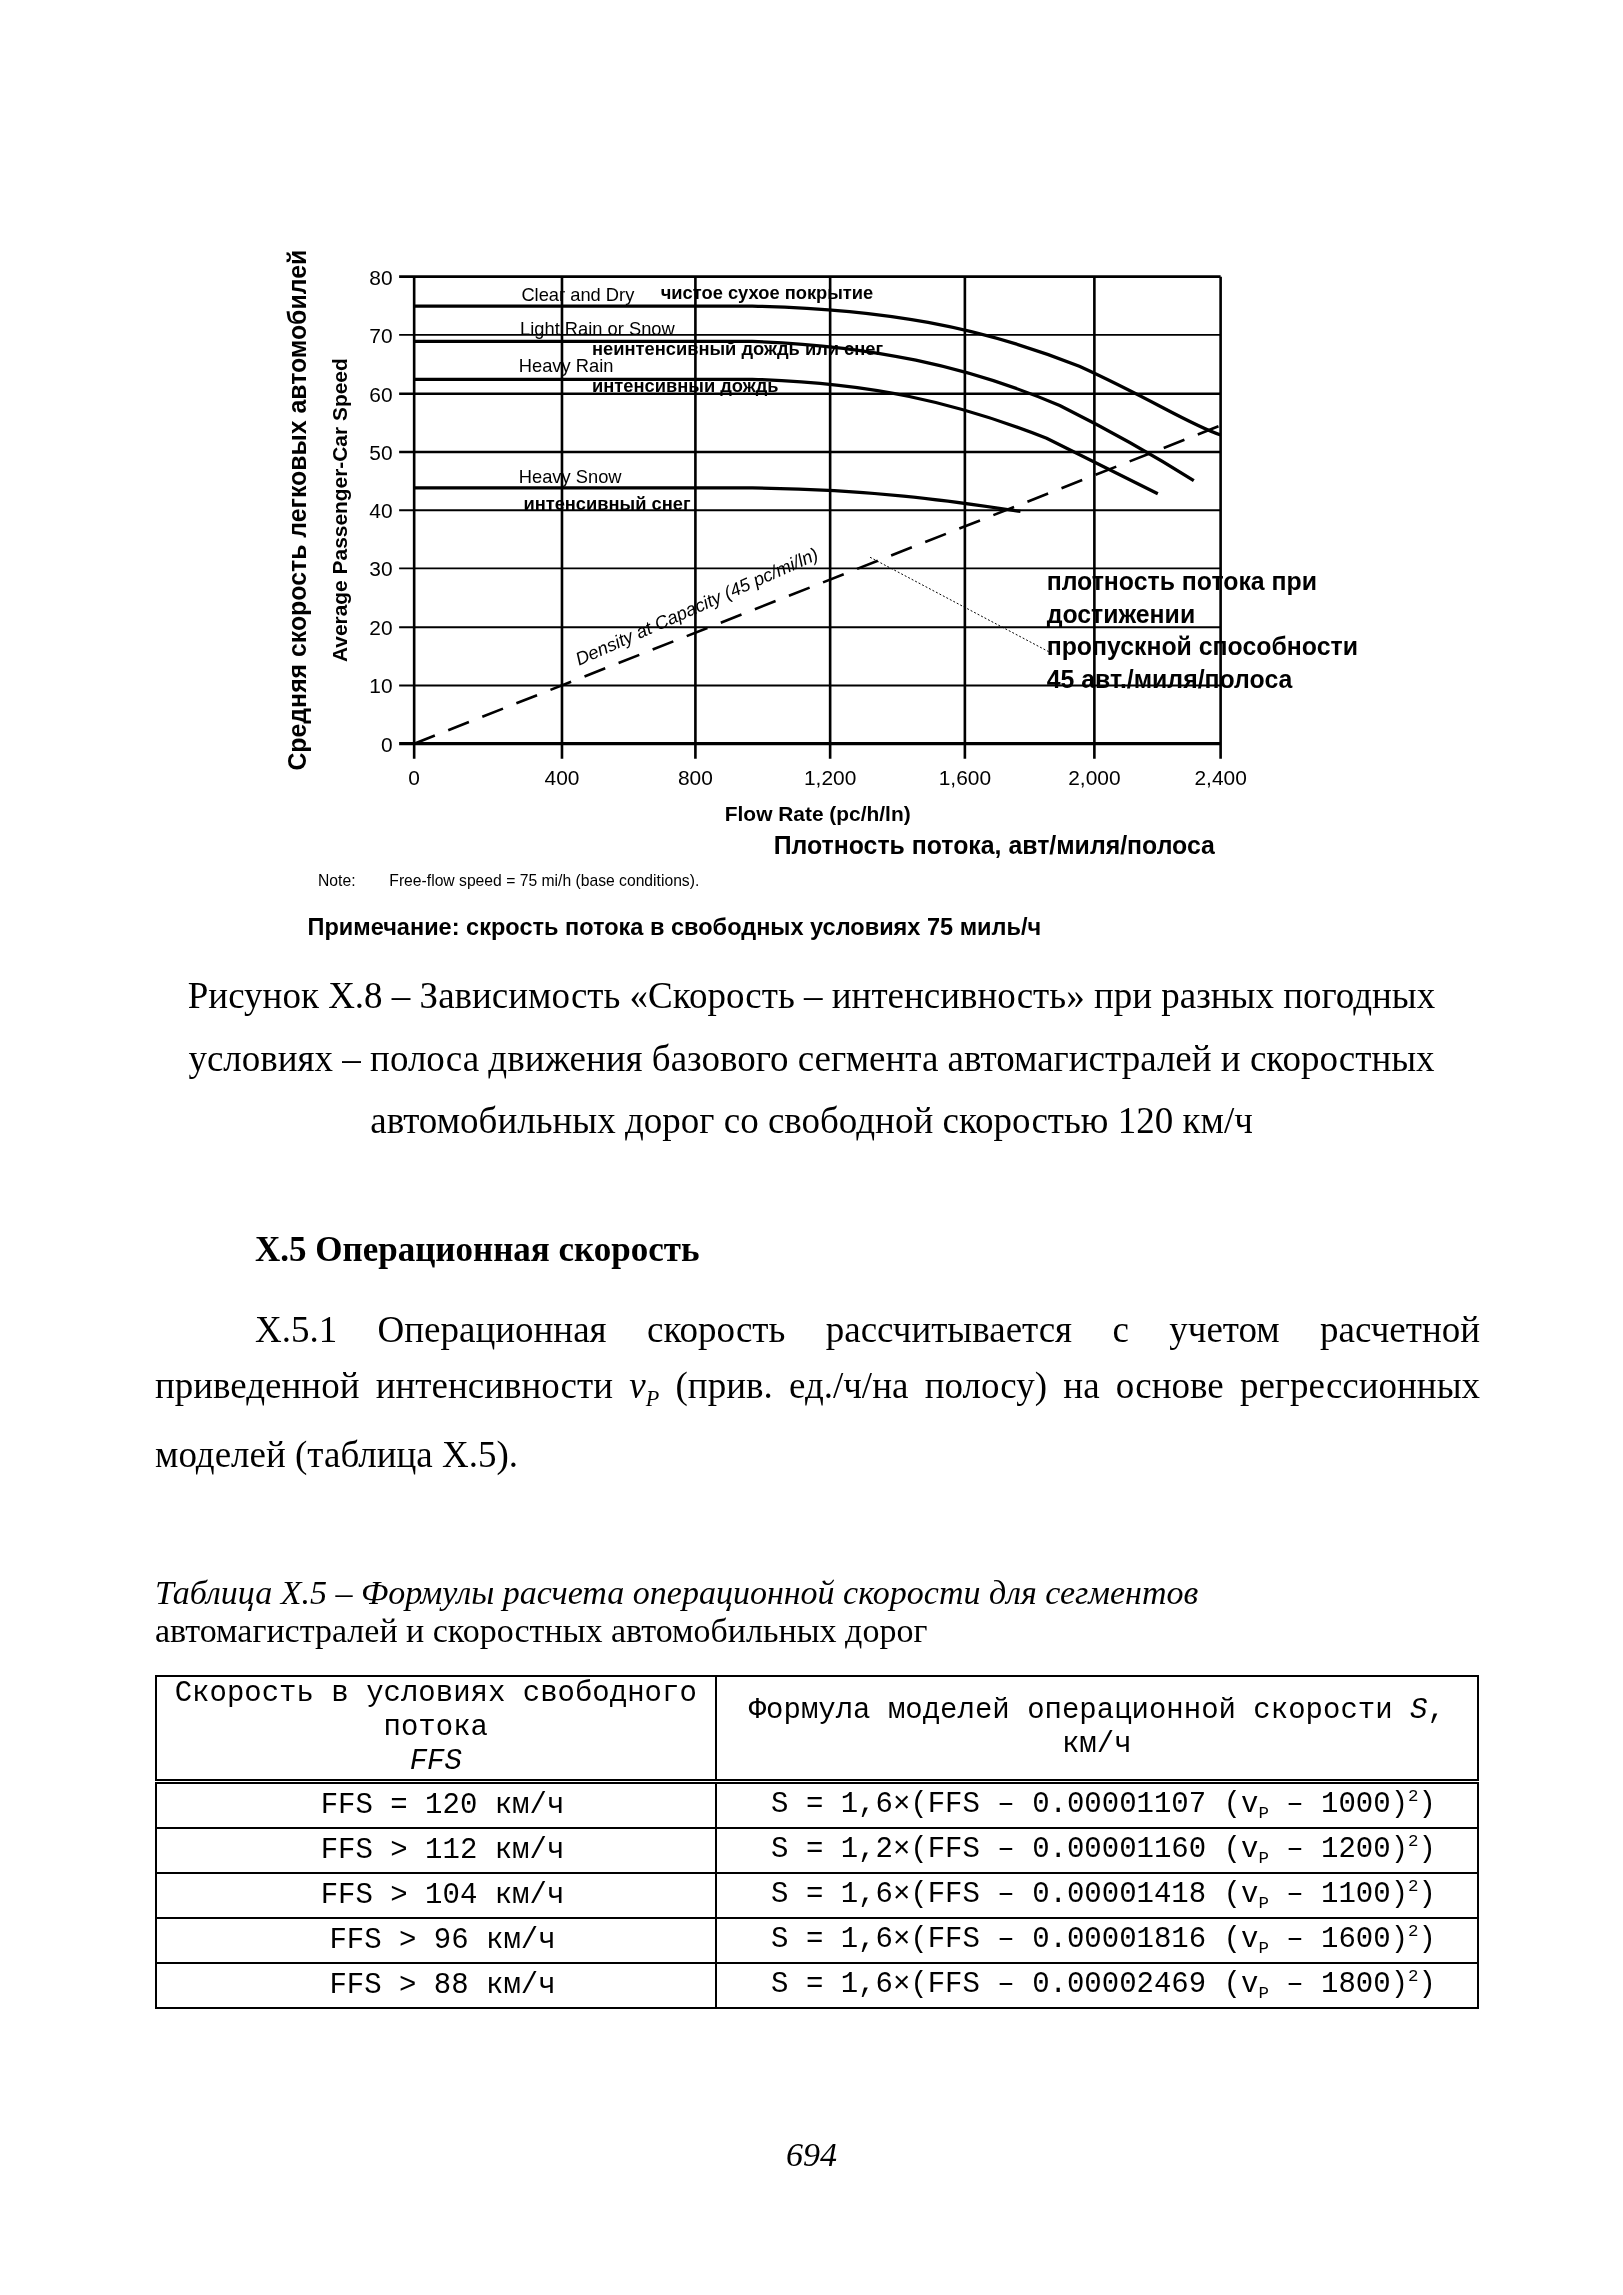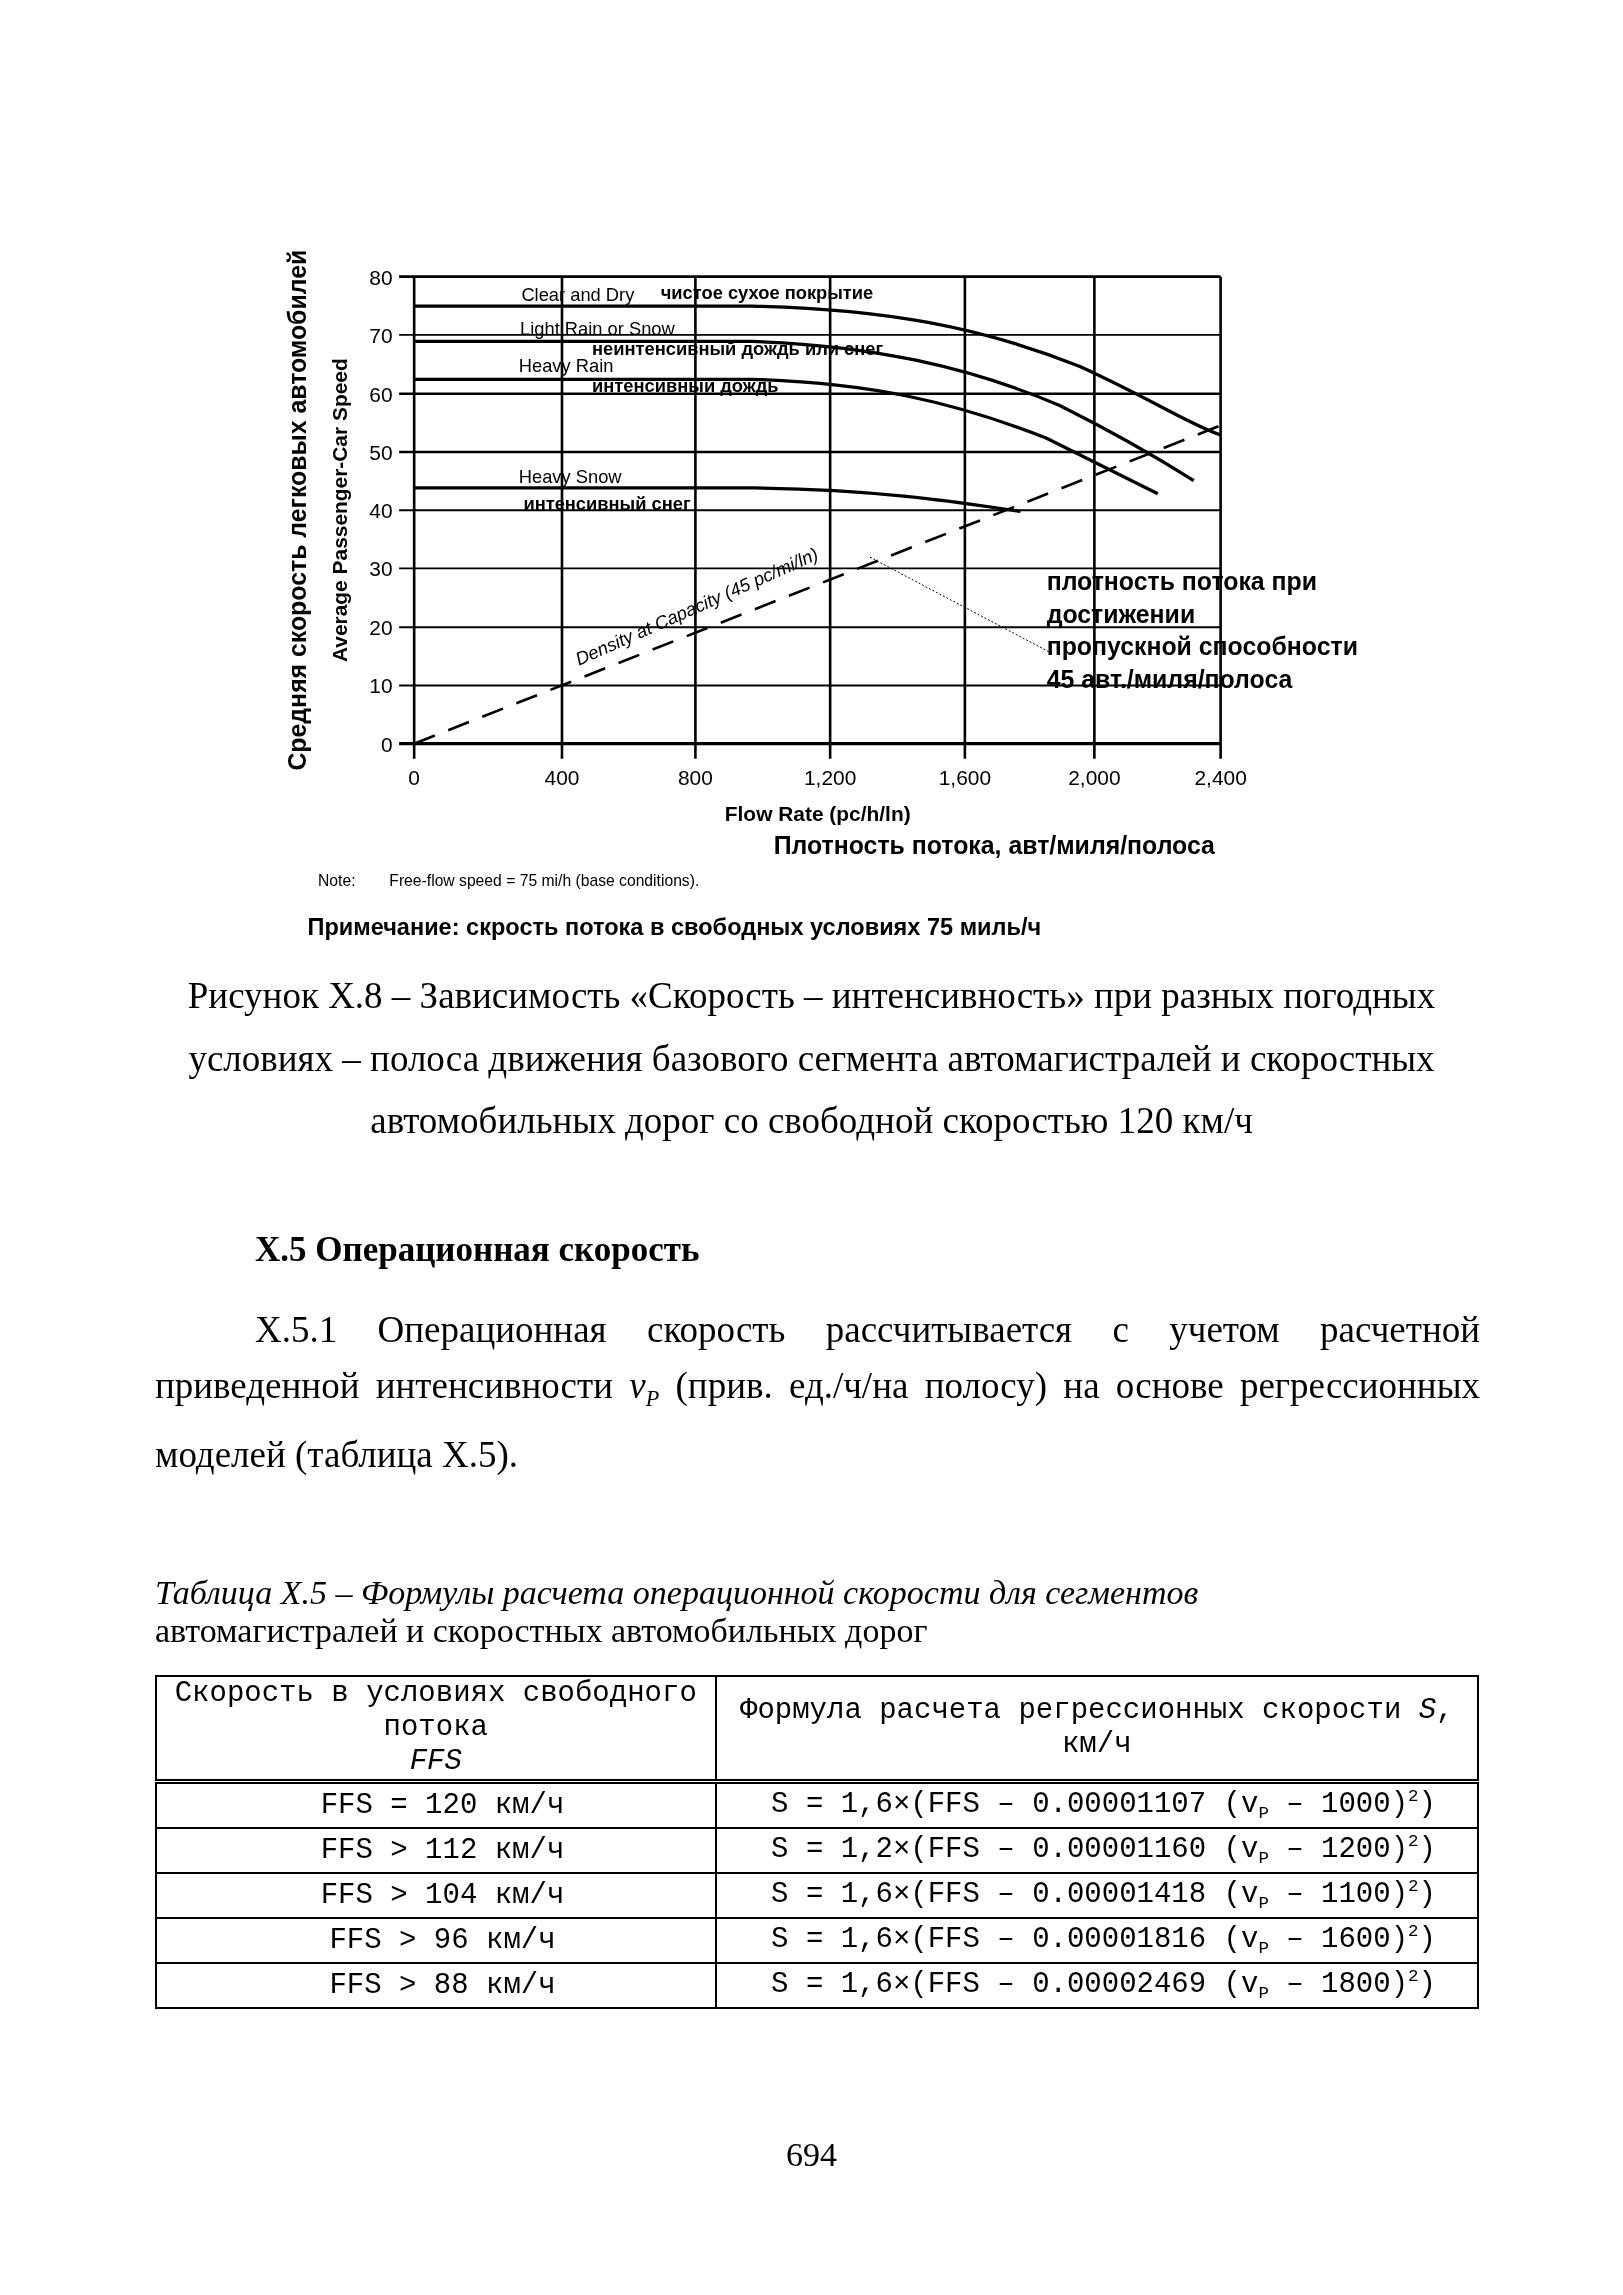--- a/index.html
+++ b/index.html
@@ -10,21 +10,21 @@
   .caption-line { position:absolute; left:0; width:1623px; text-align:center; font-size:37px; }
   .section-h { position:absolute; left:255px; top:1230px; font-size:35px; font-weight:bold; }
   .para { position:absolute; left:155px; width:1325px; font-size:37px; line-height:56px; }
   .para .justify { text-align:justify; text-align-last:justify; }
   .tcap { position:absolute; left:155px; font-size:34px; line-height:38px; }
   table.tbl { position:absolute; left:155px; top:1675px; width:1324px; border-collapse:collapse; font-size:29px; }
   table.tbl td { border:2px solid #000; text-align:center; vertical-align:middle; padding:0 6.5px;font-family:Liberation Mono, monospace; }
   table.tbl tr.head td { height:72px; border-bottom:5.9px double #000; line-height:34px; }
   table.tbl tr.row td { height:43px;padding-left:20px; }
   table.tbl td.c1 { width:531px; }
-  .pageno { position:absolute; left:0; width:1623px; top:2136px; text-align:center; font-size:34px; }
+  .pageno { position:absolute; left:0; width:1623px; top:2136px; text-align:center; font-size:34px;font-style:italic; }
   sup { font-size:60%; }
   sub { font-size:60%; }
 </style>
 </head>
 <body>
 
 <svg id="chart" viewBox="0 0 2481 1480" xmlns="http://www.w3.org/2000/svg">
 
   <g stroke="#000" stroke-width="4" fill="none">
 
@@ -122,21 +122,21 @@
 <div class="tcap serif" style="top:1612px;">автомагистралей и скоростных автомобильных дорог</div>
 
 <table class="tbl serif">
   <tbody>
       <tr class="head">
     <td class="c1">
       <div>Скорость в условиях свободного потока</div>
       <div><i>FFS</i></div>
     </td>
     <td>
-      <div><span>Формула расчета регрессионных скорости </span><i>S</i><span>,</span></div>
+      <div><span>Формула моделей операционной скорости </span><i>S</i><span>,</span></div>
       <div>км/ч</div>
     </td>
   </tr>
   <tr class="row">
     <td class="c1">FFS = 120 км/ч</td>
     <td><span>S = 1,6×(FFS – 0.00001107 (v</span><sub>P</sub><span> – 1000)</span><sup>2</sup><span>)</span></td>
   </tr>
   <tr class="row">
     <td class="c1">FFS &gt; 112 км/ч</td>
     <td><span>S = 1,2×(FFS – 0.00001160 (v</span><sub>P</sub><span> – 1200)</span><sup>2</sup><span>)</span></td>

